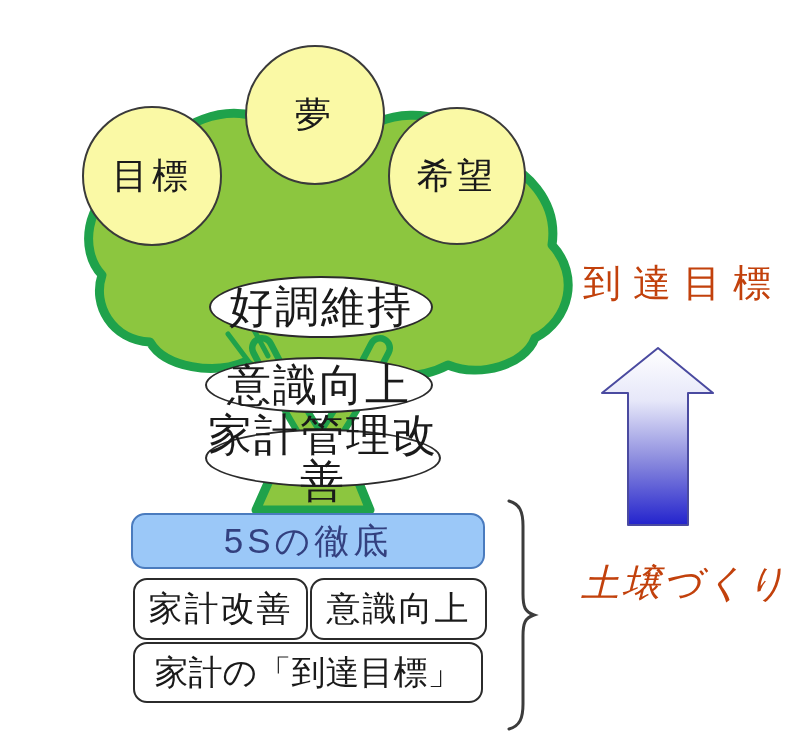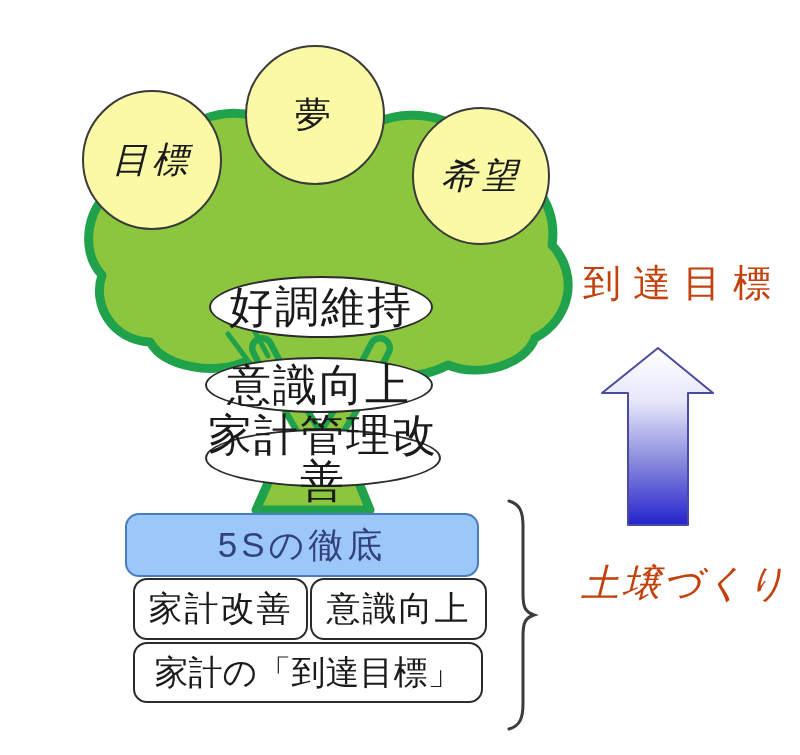--- a/index.html
+++ b/index.html
@@ -113,41 +113,41 @@
 
     <path d="M 509,501
          C 520,504 523,512 523,526
          L 523,594
          C 523,607 525,612 534,615
          C 525,618 523,623 523,636
          L 523,704
          C 523,718 520,726 509,729" fill="none" stroke="#3c3c3c" stroke-width="3" stroke-linecap="round"></path>
   </svg>
 
-  <div class="shape fruit" style="left:82px;  top:90px; width:140px; height:140px;font-style:italic;">
+  <div class="shape fruit" style="left:82px;  top:106px; width:140px; height:140px;">
     <span>目標</span>
   </div>
   <div class="shape fruit" style="left:245px; top:45px;  width:140px; height:140px;">
     <span>夢</span>
   </div>
-  <div class="shape fruit" style="left:412px; top:107px; width:138px; height:138px;font-style:italic;">
+  <div class="shape fruit" style="left:388px; top:107px; width:138px; height:138px;">
     <span>希望</span>
   </div>
 
   <div class="shape node" style="left:209px; top:276px; width:224px; height:62px;">
     <span>好調維持</span>
   </div>
   <div class="shape node" style="left:205px; top:357px; width:228px; height:56px;">
     <span>意識向上</span>
   </div>
   <div class="shape node" style="left:205px; top:429px; width:236px; height:58px;">
     <span>家計管理改善</span>
   </div>
 
-  <div class="shape fbox primary" style="left:125px; top:513px; width:354px; height:64px;">
+  <div class="shape fbox primary" style="left:131px; top:513px; width:354px; height:56px;">
     <span>5Sの徹底</span>
   </div>
   <div class="shape fbox" style="left:133px; top:578px; width:175px; height:62px;">
     <span>家計改善</span>
   </div>
   <div class="shape fbox" style="left:310px; top:578px; width:177px; height:62px;">
     <span>意識向上</span>
   </div>
   <div class="shape fbox tertiary" style="left:133px; top:642px; width:350px; height:61px;">
     <span>家計の「到達目標」</span>

